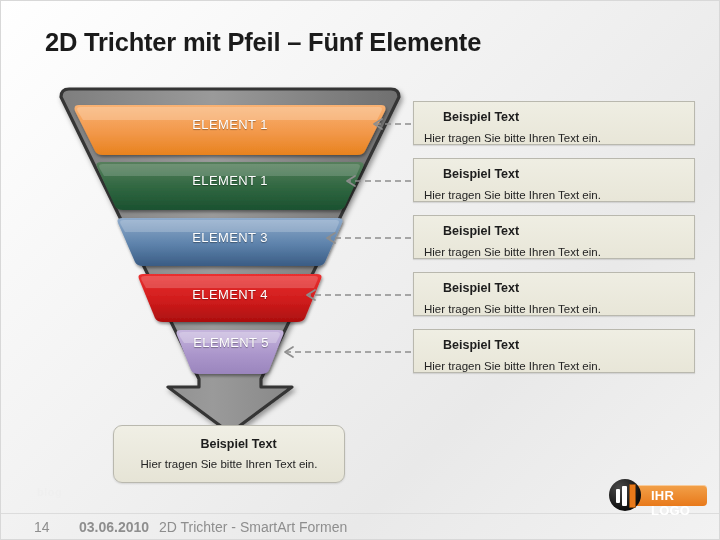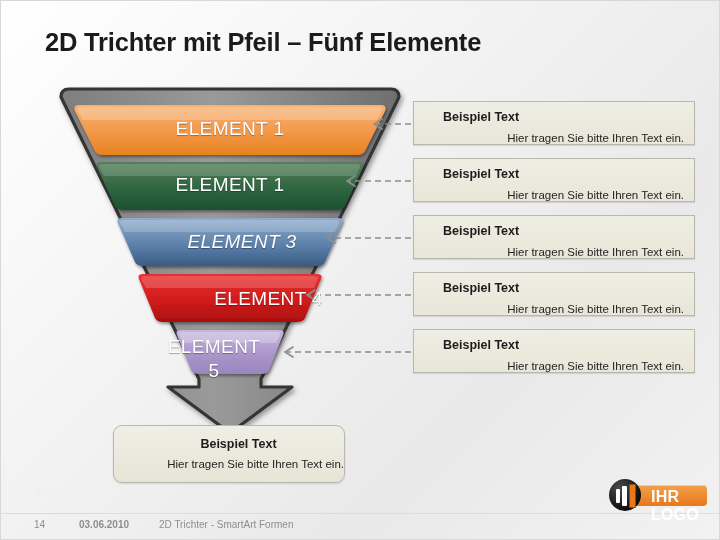--- a/index.html
+++ b/index.html
@@ -43,32 +43,32 @@
     width: 720px;
     height: 540px;
     pointer-events: none;
   }
   #funnel-svg { display: block; }
 
   .layer-label {
     position: absolute;
     text-align: center;
     color: #ffffff;
-    font-size: 19px;
+    font-size: 13px;
     font-weight: normal;
     letter-spacing: 0.4px;
     text-shadow: 0 1px 1px rgba(0,0,0,0.35);
     line-height: 1.25;
     pointer-events: none;
   }
   #lbl-0 { left: 78px;  top: 116px; width: 302px; }
   #lbl-1 { left: 96px;  top: 172px; width: 266px; }
-  #lbl-2 { left: 128px; top: 229px; width: 226px; font-style: italic; }
-  #lbl-3 { left: 136px; top: 286px; width: 186px; text-align: right; }
-  #lbl-4 { left: 162px; top: 334px; width: 102px; }
+  #lbl-2 { left: 116px; top: 229px; width: 226px; }
+  #lbl-3 { left: 136px; top: 286px; width: 186px; }
+  #lbl-4 { left: 179px; top: 334px; width: 102px; }
 
   
   .textbox {
     position: absolute;
     left: 412px;
     width: 282px;
     background: #eceaDD;
     background: linear-gradient(180deg, #efeee3 0%, #e8e6d8 100%);
     border: 1px solid #b9b8ae;
     box-sizing: border-box;
@@ -80,21 +80,20 @@
     font-weight: bold;
     color: #1d1d1d;
     line-height: 1.3;
     margin-left: 19px;
   }
   .tb-body {
     font-size: 11.5px;
     color: #242424;
     line-height: 1.3;
     margin-top: 6px;
-    text-align: right;
   }
   #tb-0 { top: 100px; height: 44px; }
   #tb-1 { top: 157px; height: 44px; }
   #tb-2 { top: 214px; height: 44px; }
   #tb-3 { top: 271px; height: 44px; }
   #tb-4 { top: 328px; height: 44px; }
 
   
   #bottom-box {
     position: absolute;
@@ -118,21 +117,21 @@
     position: absolute;
     left: 0;
     top: 512px;
     width: 720px;
     height: 1px;
     background: #dcdcdc;
   }
   .footer-txt {
     position: absolute;
     top: 518px;
-    font-size: 10px;
+    font-size: 14px;
     color: #8e8e8e;
     white-space: nowrap;
   }
   #f-page { left: 33px; }
   #f-date { left: 78px; font-weight: bold; }
   #f-subject { left: 158px; }
 
   #watermark {
     position: absolute;
     left: 36px;
@@ -159,21 +158,21 @@
     height: 21px;
     border-radius: 4px;
     background: linear-gradient(180deg, #f2a14a 0%, #e8791a 100%);
     border: 1px solid #d9prefix;
     box-shadow: inset 0 1px 0 rgba(255,255,255,0.45);
   }
   #logo-text {
     position: absolute;
     left: 44px;
     top: 11px;
-    font-size: 16px;
+    font-size: 13px;
     font-weight: bold;
     color: #ffffff;
     letter-spacing: 0.2px;
   }
   #logo-circle {
     position: absolute;
     left: 2px;
     top: 2px;
     width: 32px;
     height: 32px;

